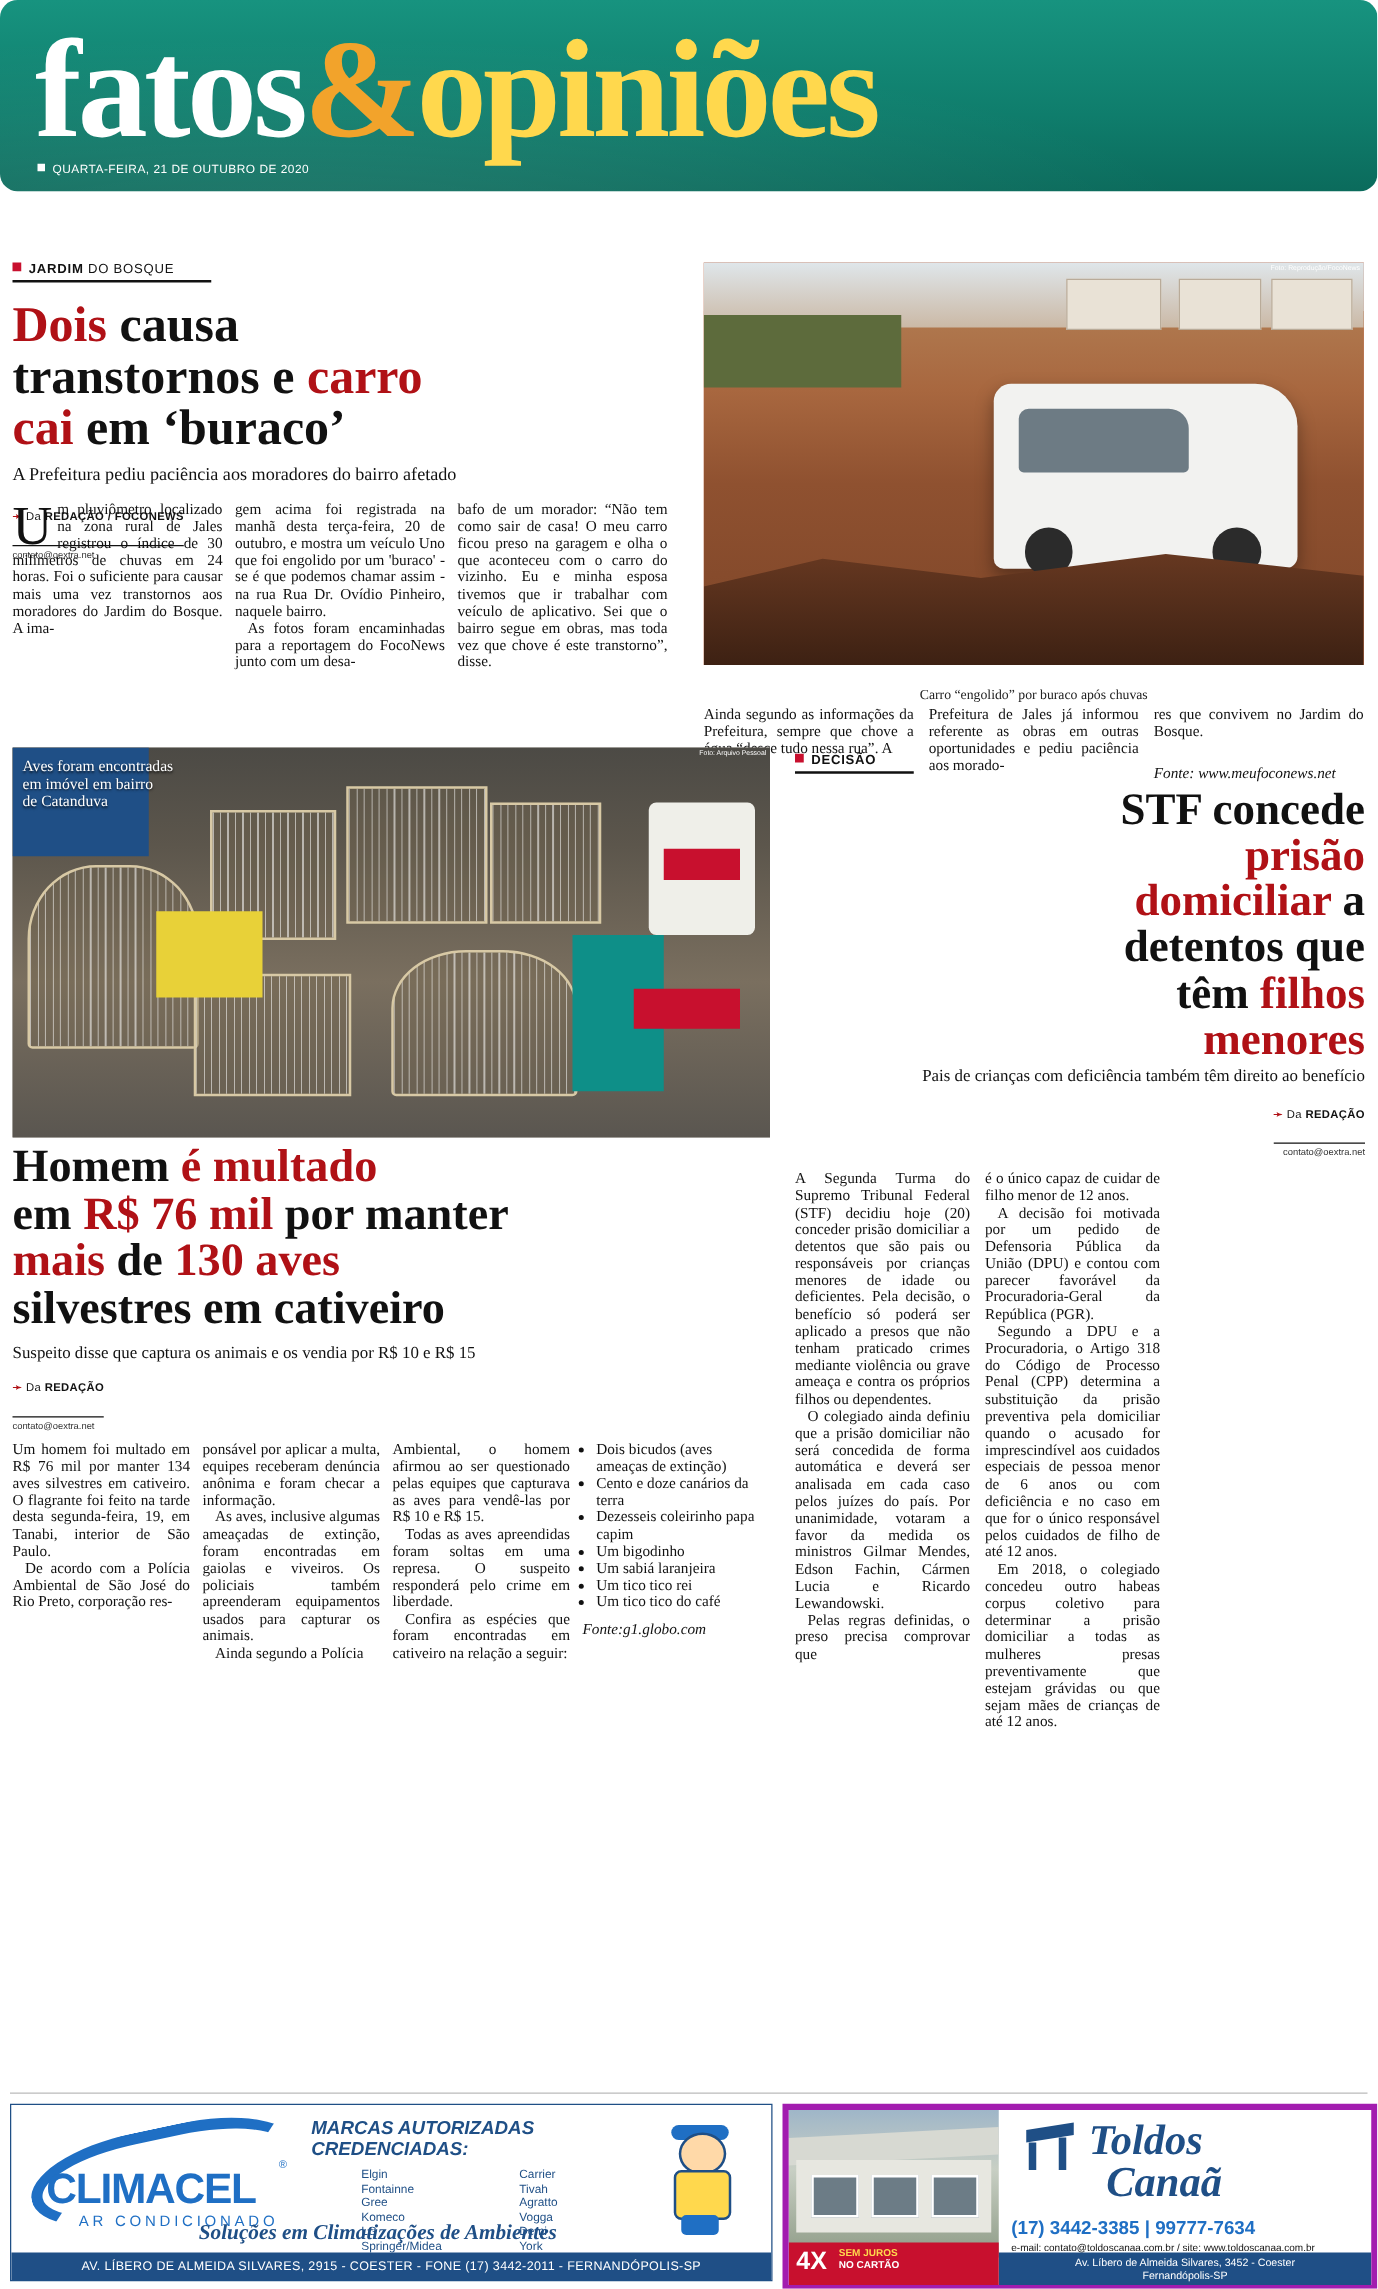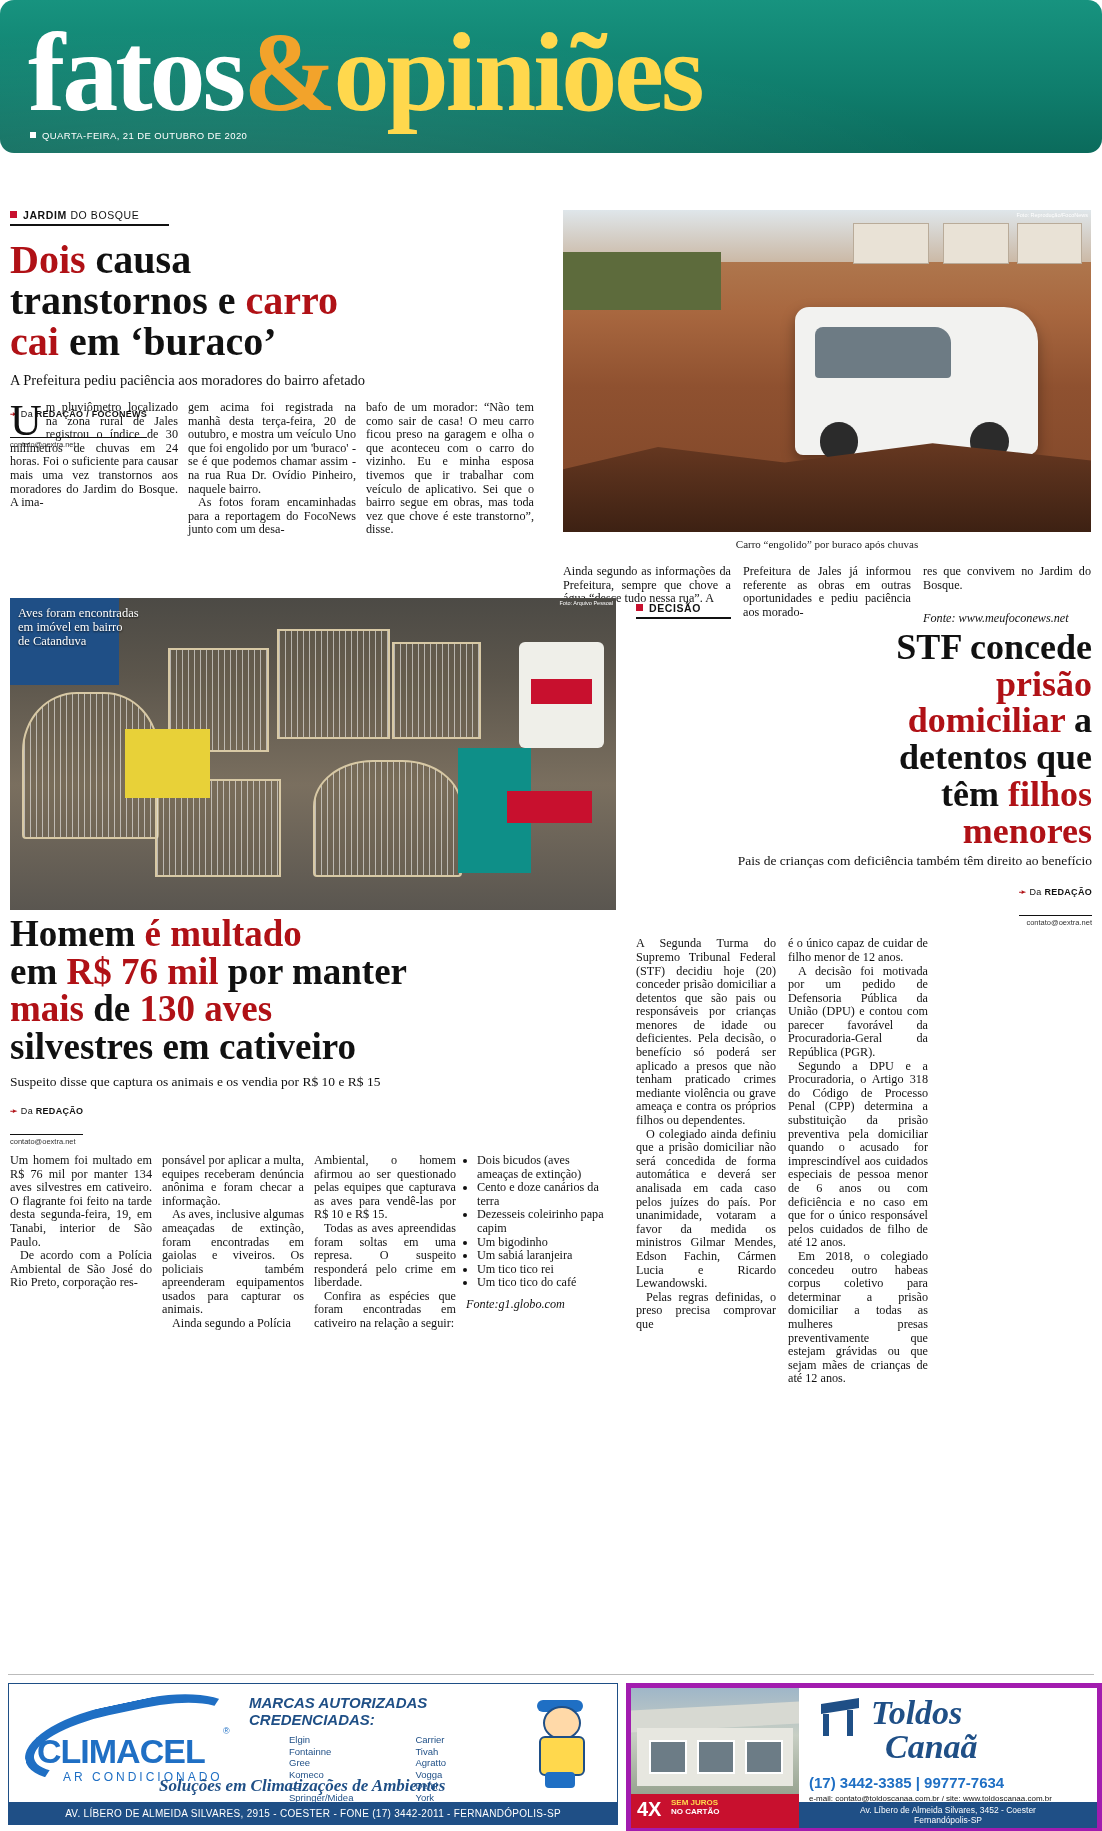--- a/index.html
+++ b/index.html
@@ -41,21 +41,21 @@
   .s1{position:absolute;left:0;top:205px;width:1102px;height:390px;}
   .s1 .left{position:absolute;left:10px;top:0;width:535px;}
   .s1 .hl{font-size:40px;margin-top:14px;}
   .s1 .sub{margin-top:10px;}
   .s1 .meta{margin-top:14px;}
   .s1 .cols{position:absolute;left:10px;top:196px;width:535px;display:flex;gap:10px;}
   .s1 .cols .col{width:168px;}
   .dropcap{float:left;font-size:44px;line-height:36px;font-family:"Liberation Serif",serif;padding:2px 4px 0 0;color:#111;}
   .s1 .photo{position:absolute;left:563px;top:5px;width:528px;height:345px;}
   .s1 .photo .img{width:100%;height:322px;position:relative;overflow:hidden;background:#b4512a;}
-  .s1 .photo .capline{margin-top:6px;}
+  .s1 .photo .capline{margin-top:18px;}
   .s1 .botcols{position:absolute;left:563px;top:360px;width:528px;display:flex;gap:12px;}
   .s1 .botcols .col{width:168px;}
   .src-italic{font-style:italic;text-align:right;font-size:11.5px;line-height:13px;}
 
   
   .roadimg{position:absolute;inset:0;background:
      linear-gradient(180deg,#cfd7de 0%, #cfd7de 12%, #b07a50 12%, #a8673f 32%, #8f5130 55%, #7d4528 100%);}
   .roadimg .houses{position:absolute;left:0;top:0;width:100%;height:16%;background:linear-gradient(180deg,#dfe6ea,#cbb9a6);}
   .roadimg .house{position:absolute;top:4%;height:12%;background:#e9e2d6;border:1px solid #b9ab99;}
   .roadimg .car{position:absolute;left:44%;top:30%;width:46%;height:46%;background:#f2f2f0;border-radius:14px 34px 10px 8px;box-shadow:0 6px 14px rgba(0,0,0,.35);}

